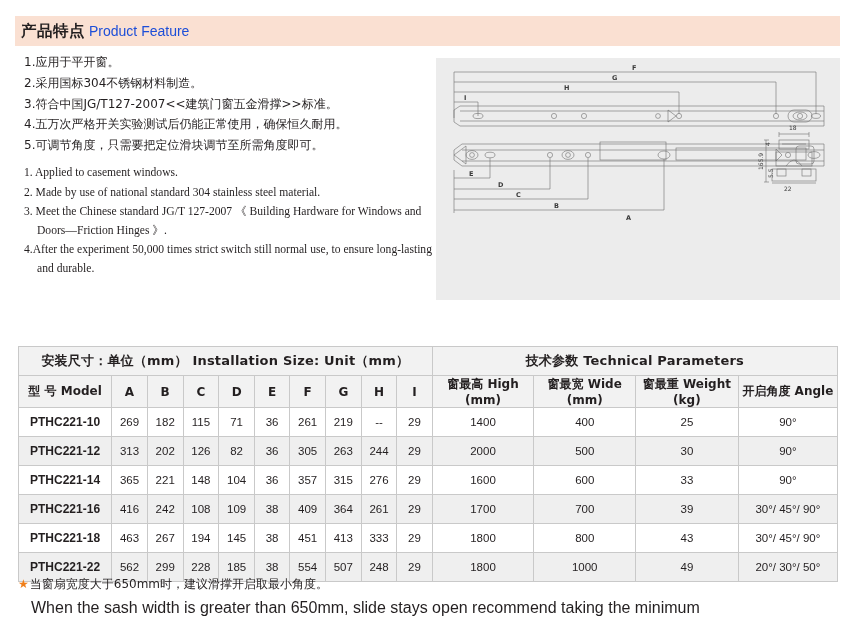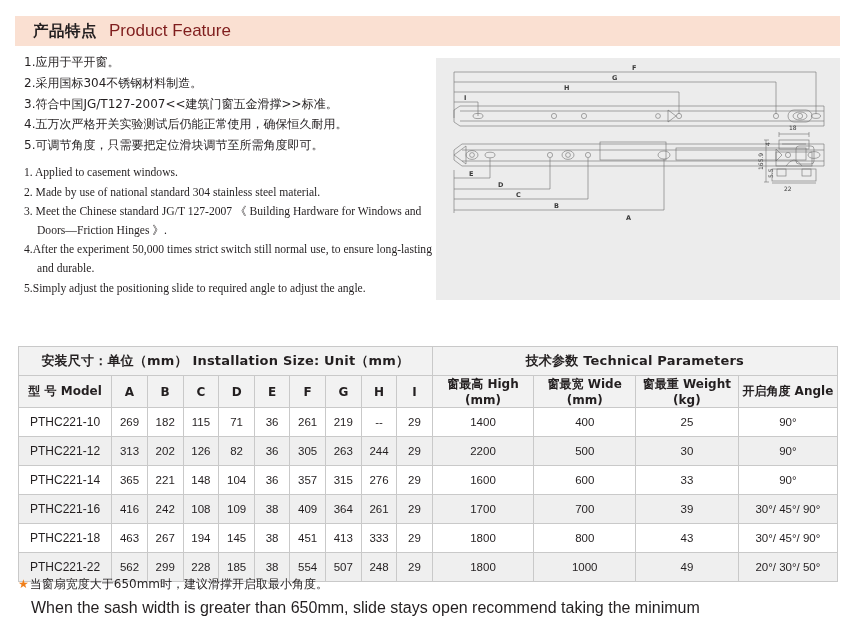--- a/index.html
+++ b/index.html
@@ -13,27 +13,27 @@
   }
   .page { position: relative; width: 855px; height: 617px; }
 
   
   .title-bar {
     position: absolute; left: 15px; top: 16px;
     width: 825px; height: 30px;
     background: #fae0d2;
     display: flex; align-items: center;
   }
-  .title-bar .tb-inner { padding-left: 18px; display: flex; align-items: baseline; }
+  .title-bar .tb-inner { padding-left: 6px; display: flex; align-items: baseline; }
   .title-cn {
     font-size: 15.5px; font-weight: bold; letter-spacing: .5px;
     font-family: "DejaVu Sans", "Liberation Sans", sans-serif;
     color: #231f20;
   }
-  .title-en { font-size: 17px; margin-left: 12px; color: #7f1d1d; }
+  .title-en { font-size: 14px; margin-left: 4px; color: #1d4ed8; }
 
   
   .features { position: absolute; left: 24px; top: 52px; width: 408px; }
   .feat-cn {
     font-size: 12px; line-height: 20.8px; color: #231f20;
     font-family: "DejaVu Sans", "Liberation Sans", sans-serif;
     white-space: nowrap;
   }
   .feat-en-wrap { margin-top: 8px; font-family: Liberation Serif, serif; }
   .feat-en {
@@ -72,21 +72,21 @@
     font-family: "DejaVu Sans", "Liberation Sans", sans-serif;
     letter-spacing: .2px;
   }
   .col-head {
     background: #f2f2f2 !important;
     font-weight: bold;
     font-size: 12px;
     height: 27px;
     font-family: "DejaVu Sans", "Liberation Sans", sans-serif;
   }
-  .model-cell { font-weight: normal; font-size: 12px; }
+  .model-cell { font-weight: bold; font-size: 12px; }
   tbody tr:nth-child(even) td { background: #efefef; }
   .spec-table col.c-model { width: 96px; }
   .spec-table col.c-dim   { width: 37px; }
   .spec-table col.c-tp    { width: 107px; }
   .spec-table col.c-ang   { width: 104px; }
 
   
   .note { position: absolute; left: 18px; top: 576px; width: 700px; }
   .note-cn {
     font-size: 12px; color: #231f20; white-space: nowrap;
@@ -112,21 +112,20 @@
     <div class="feat-cn">2.采用国标304不锈钢材料制造。</div>
     <div class="feat-cn">3.符合中国JG/T127-2007&lt;&lt;建筑门窗五金滑撑&gt;&gt;标准。</div>
     <div class="feat-cn">4.五万次严格开关实验测试后仍能正常使用，确保恒久耐用。</div>
     <div class="feat-cn">5.可调节角度，只需要把定位滑块调节至所需角度即可。</div>
 
     <div class="feat-en-wrap">
       <div class="feat-en">1. Applied to casement windows.</div>
       <div class="feat-en">2. Made by use of national standard 304 stainless steel material.</div>
       <div class="feat-en">3. Meet the Chinese standard JG/T 127-2007 《 Building Hardware for Windows and Doors—Friction Hinges 》.</div>
       <div class="feat-en">4.After the experiment 50,000 times strict switch still normal use, to ensure long-lasting and durable.</div>
-      <div class="feat-en">5.Simply adjust the positioning slide to required angle to adjust the angle.</div>
     </div>
   </div>
 
   <div class="drawing">
     <svg width="404" height="242" viewBox="0 0 404 242">
       <g stroke="#6f6f6f" fill="none" stroke-width="0.6">
 
         <line x1="18" y1="14" x2="380" y2="14"></line>
         <line x1="18" y1="14" x2="18" y2="60"></line>
         <line x1="380" y1="14" x2="380" y2="56"></line>
@@ -288,21 +287,21 @@
         <td class="model-cell">PTHC221-12</td>
         <td>313</td>
         <td>202</td>
         <td>126</td>
         <td>82</td>
         <td>36</td>
         <td>305</td>
         <td>263</td>
         <td>244</td>
         <td>29</td>
-        <td>2200</td>
+        <td>2000</td>
         <td>500</td>
         <td>30</td>
         <td>90°</td>
       </tr>
       <tr>
         <td class="model-cell">PTHC221-14</td>
         <td>365</td>
         <td>221</td>
         <td>148</td>
         <td>104</td>

